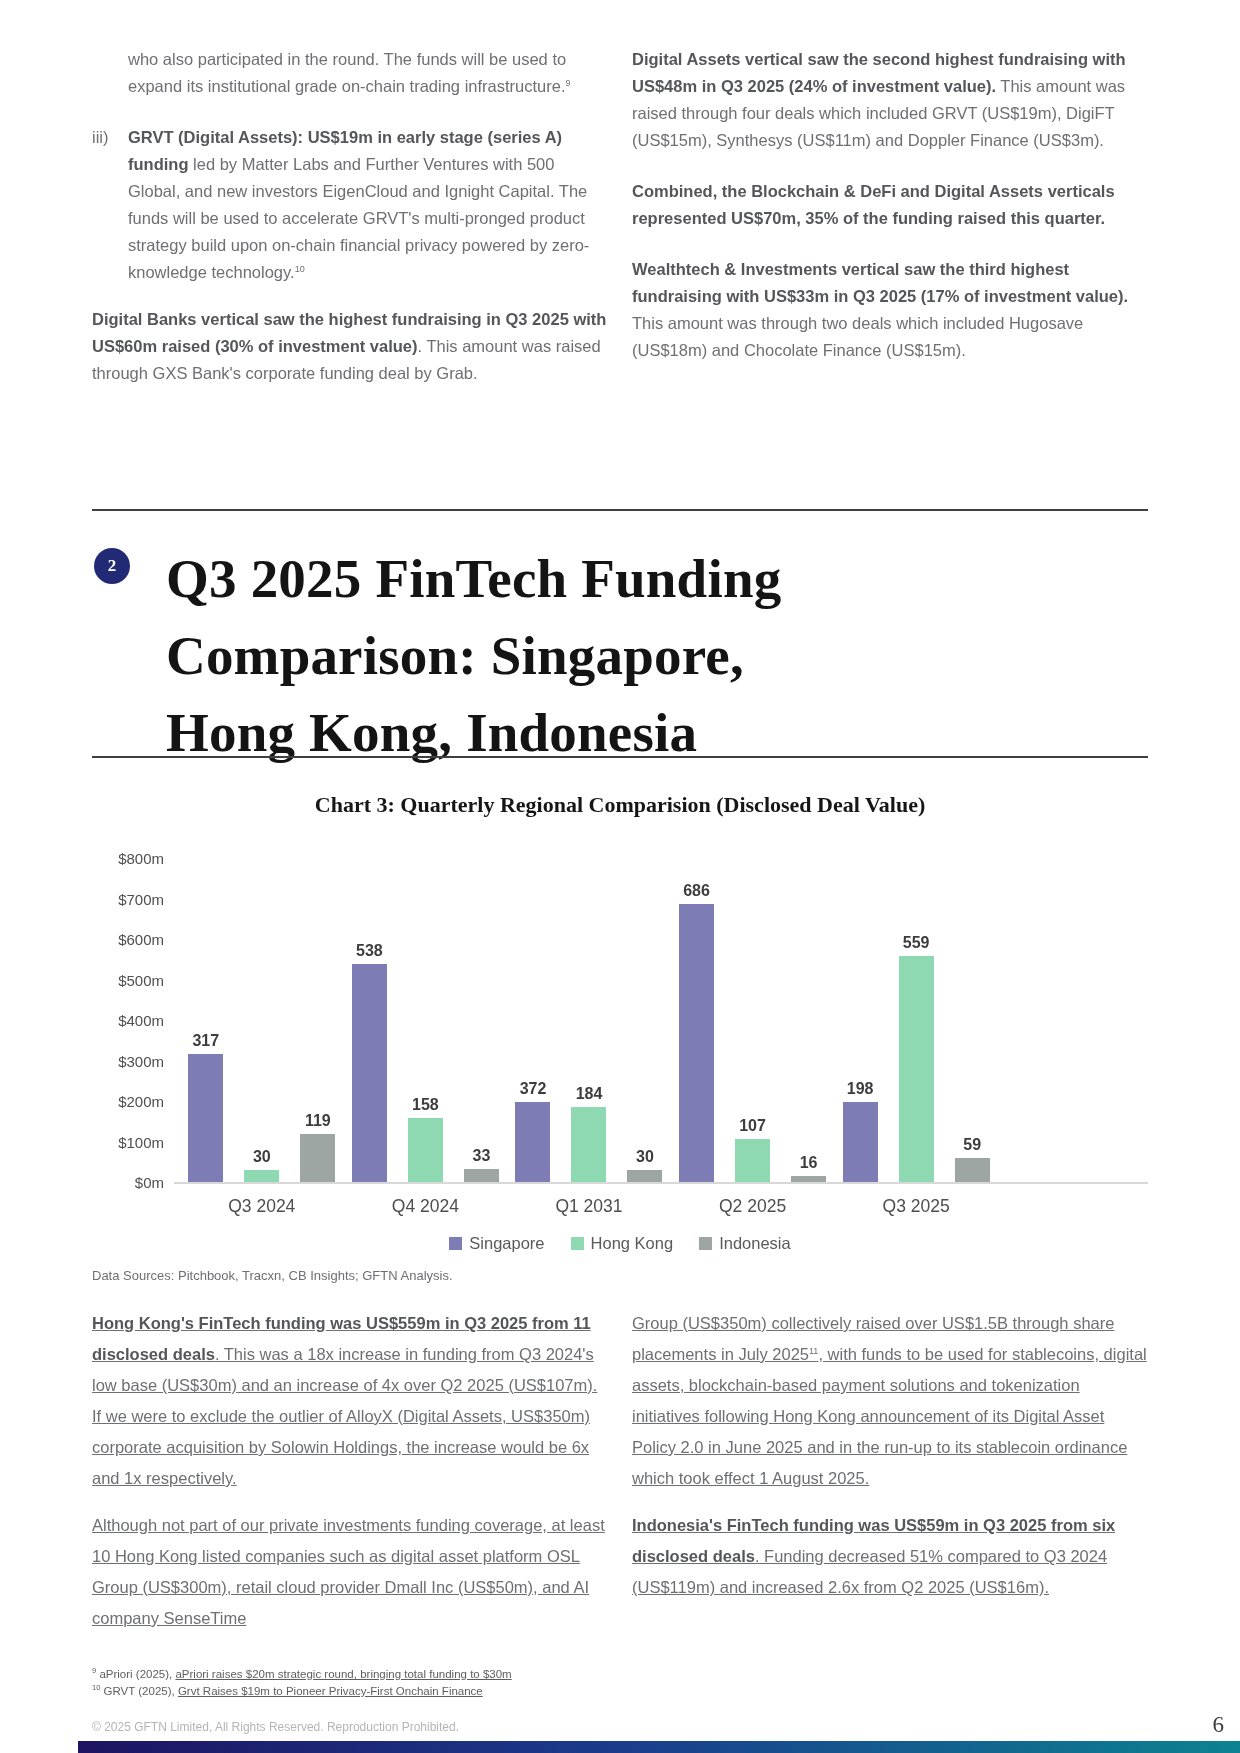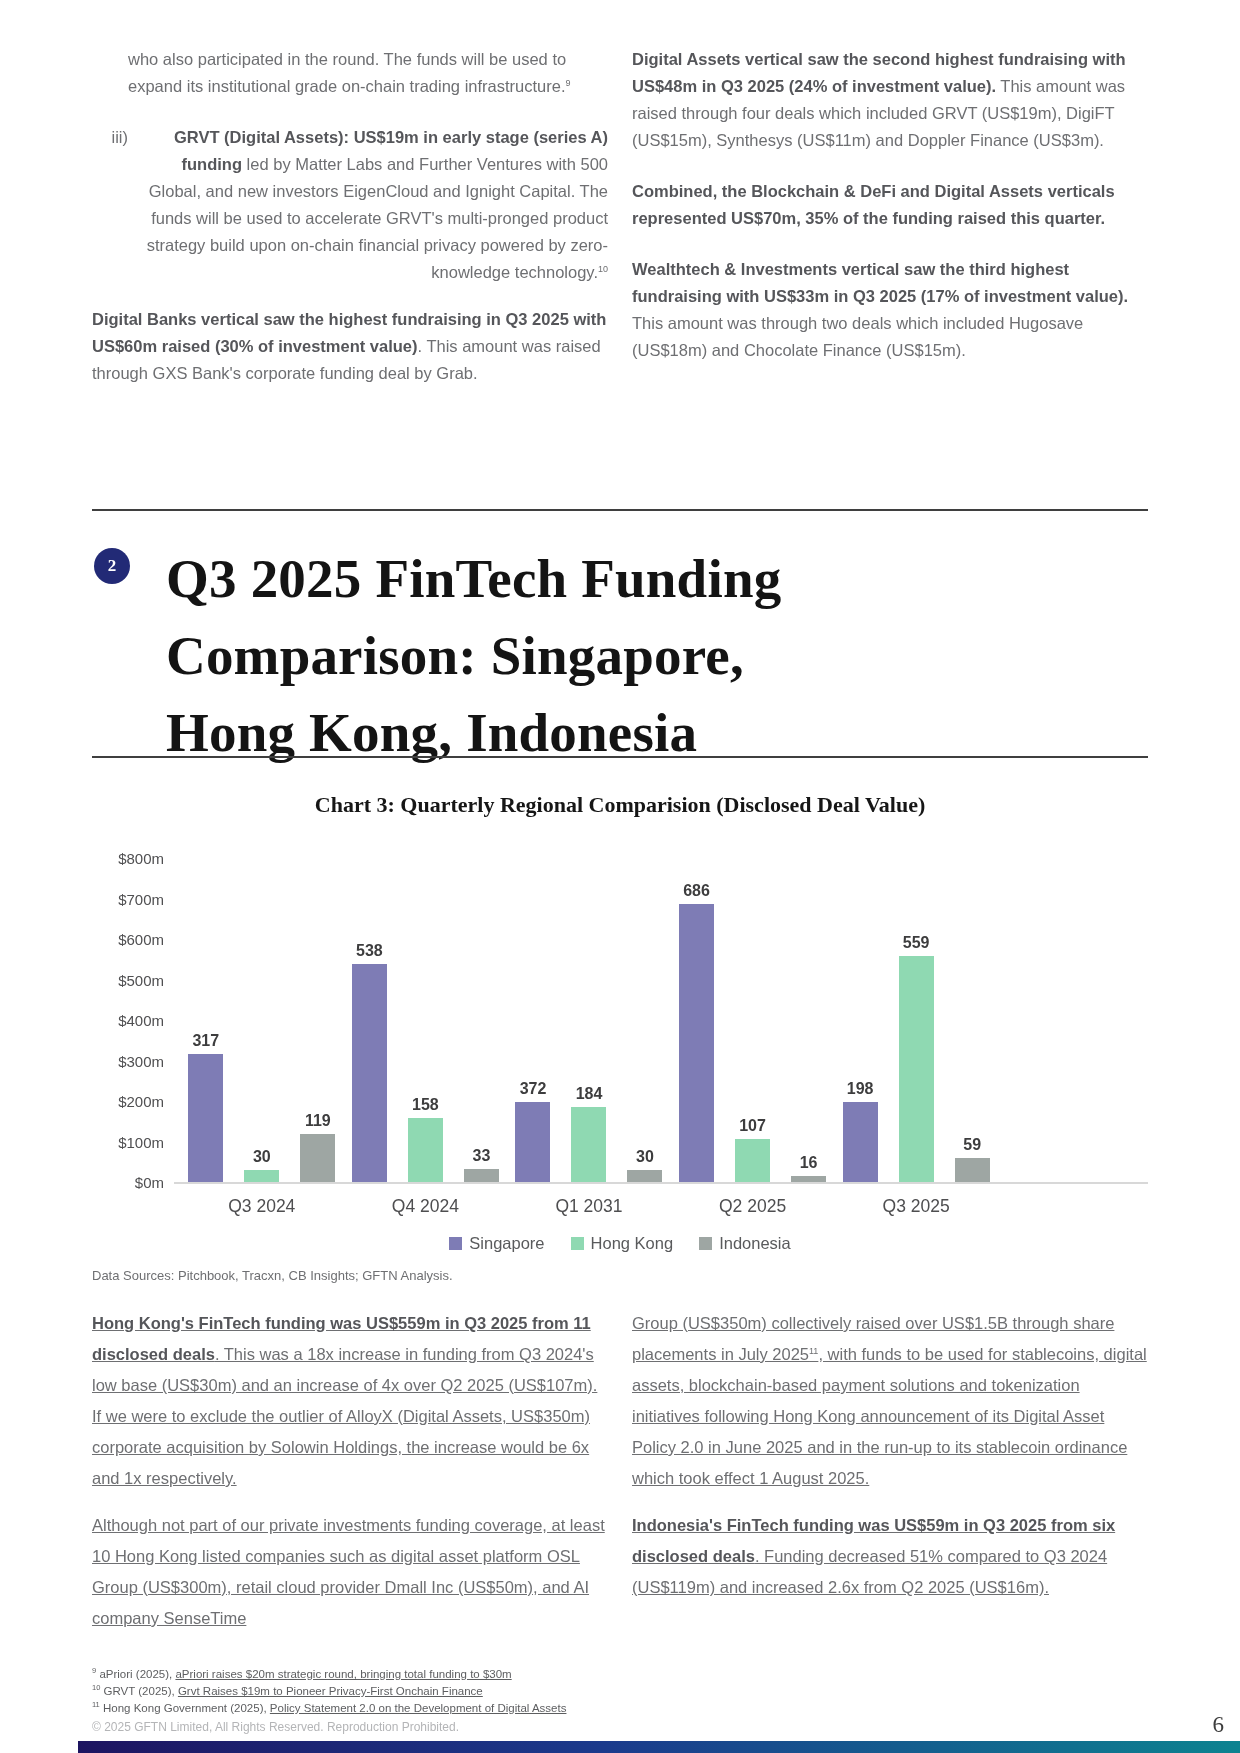--- a/index.html
+++ b/index.html
@@ -10,21 +10,21 @@
     font-family:"Liberation Sans", sans-serif;
   }
   .abs { position:absolute; }
 
   
   .top-columns { top:46px; left:92px; right:92px;
     display:grid; grid-template-columns:1fr 1fr; column-gap:24px;gap:24px; }
   .top-columns p { font-size:16.5px; line-height:27px; margin-bottom:24px; }
   .b { color:#55565a; font-weight:700; }
   .hang { padding-left:36px; }
-  .list-item { display:flex; font-size:16.5px; line-height:27px; margin-bottom:20px;text-align:right; }
+  .list-item { display:flex; font-size:16.5px; line-height:27px; margin-bottom:20px; }
   .list-marker { width:36px; flex:none; }
   sup { font-size:9px; vertical-align:super; line-height:0; }
 
   
   .rule { border:none; border-top:2px solid #3f3f3f; left:92px; right:92px; }
   .rule-1 { top:509px; }
   .rule-2 { top:756px; }
   .section-header { top:540px; left:92px; right:92px; display:flex; }
   .badge {
     width:36px; height:36px; border-radius:50%; background:#222a76; color:#fff;
@@ -230,17 +230,16 @@
   </div>
   <div>
     <p><span>Group (US$350m) collectively raised over US$1.5B through share placements in July 2025</span><sup>11</sup><span>, with funds to be used for stablecoins, digital assets, blockchain-based payment solutions and tokenization initiatives following Hong Kong announcement of its Digital Asset Policy 2.0 in June 2025 and in the run-up to its stablecoin ordinance which took effect 1 August 2025.</span></p>
     <p><span class="b">Indonesia's FinTech funding was US$59m in Q3 2025 from six disclosed deals</span><span>. Funding decreased 51% compared to Q3 2024 (US$119m) and increased 2.6x from Q2 2025 (US$16m).</span></p>
   </div>
 </div>
 
 <div class="abs footnotes">
     <div class="footnote"><sup class="fn-marker">9</sup>&nbsp;<span>aPriori (2025), </span><a class="fn-link" href="#">aPriori raises $20m strategic round, bringing total funding to $30m</a></div>
     <div class="footnote"><sup class="fn-marker">10</sup>&nbsp;<span>GRVT (2025), </span><a class="fn-link" href="#">Grvt Raises $19m to Pioneer Privacy-First Onchain Finance</a></div>
-    <div class="footnote"><sup class="fn-marker">11</sup>&nbsp;<span>Hong Kong Government (2025), </span><a class="fn-link" href="#">Policy Statement 2.0 on the Development of Digital Assets</a></div>
   </div>
 <div class="abs copyright">© 2025 GFTN Limited, All Rights Reserved. Reproduction Prohibited.</div>
 <div class="abs page-number">6</div>
 <div class="abs footer-bar"></div>
 
 </body></html>

